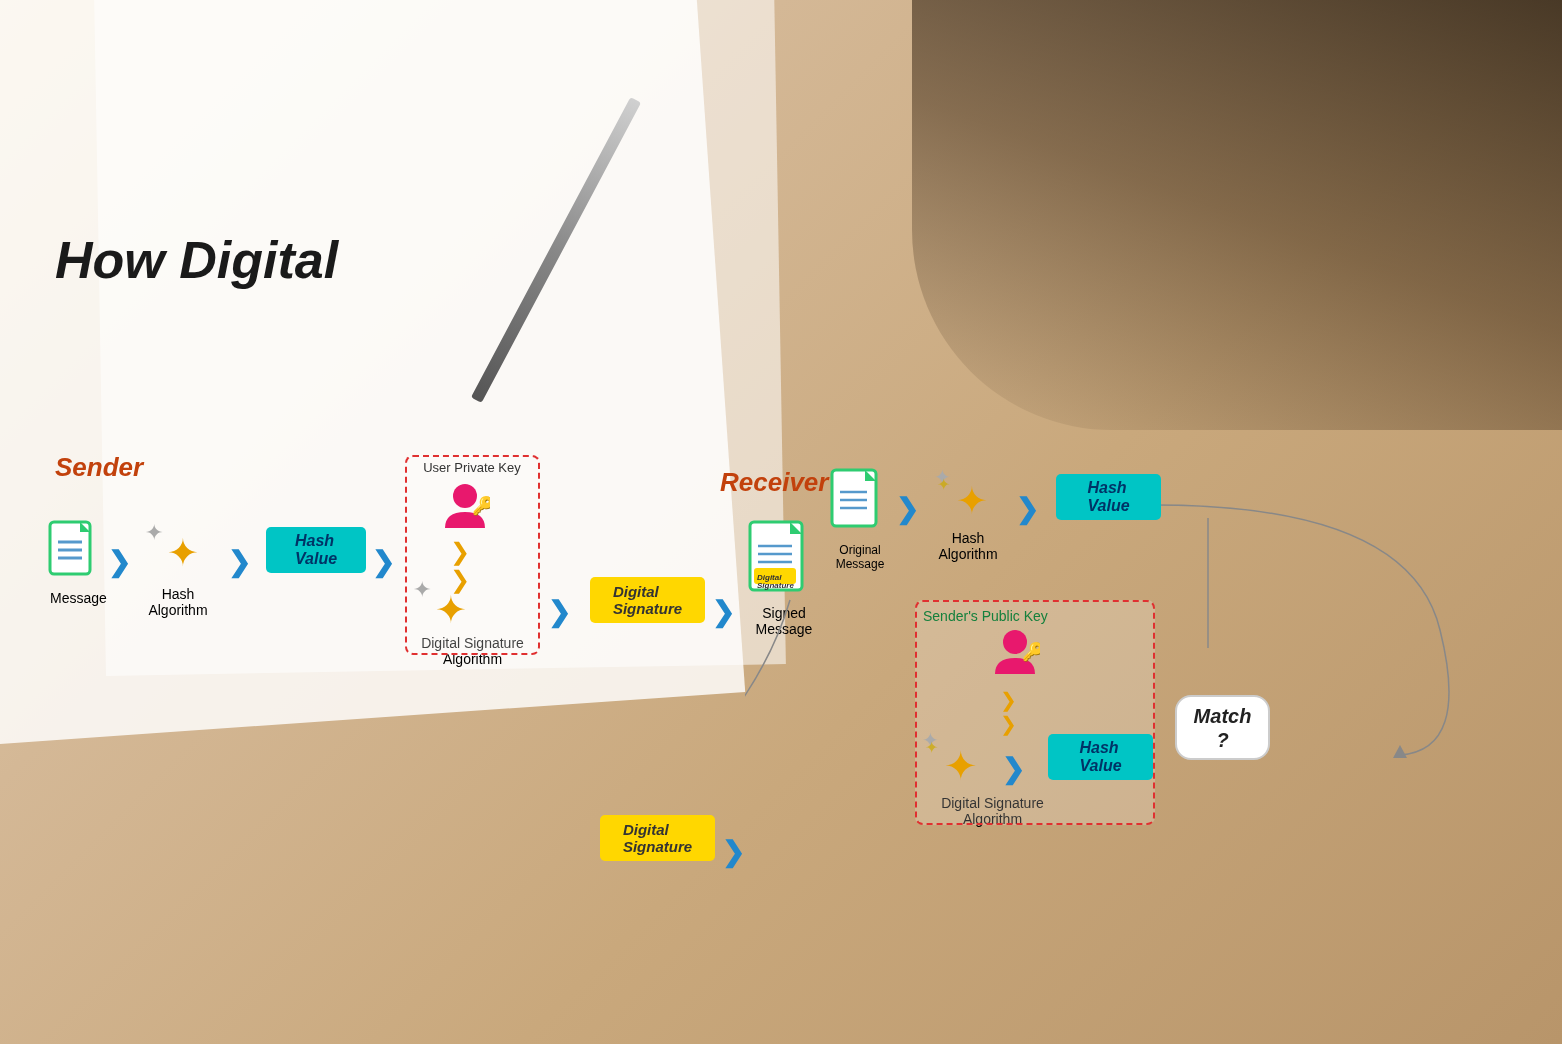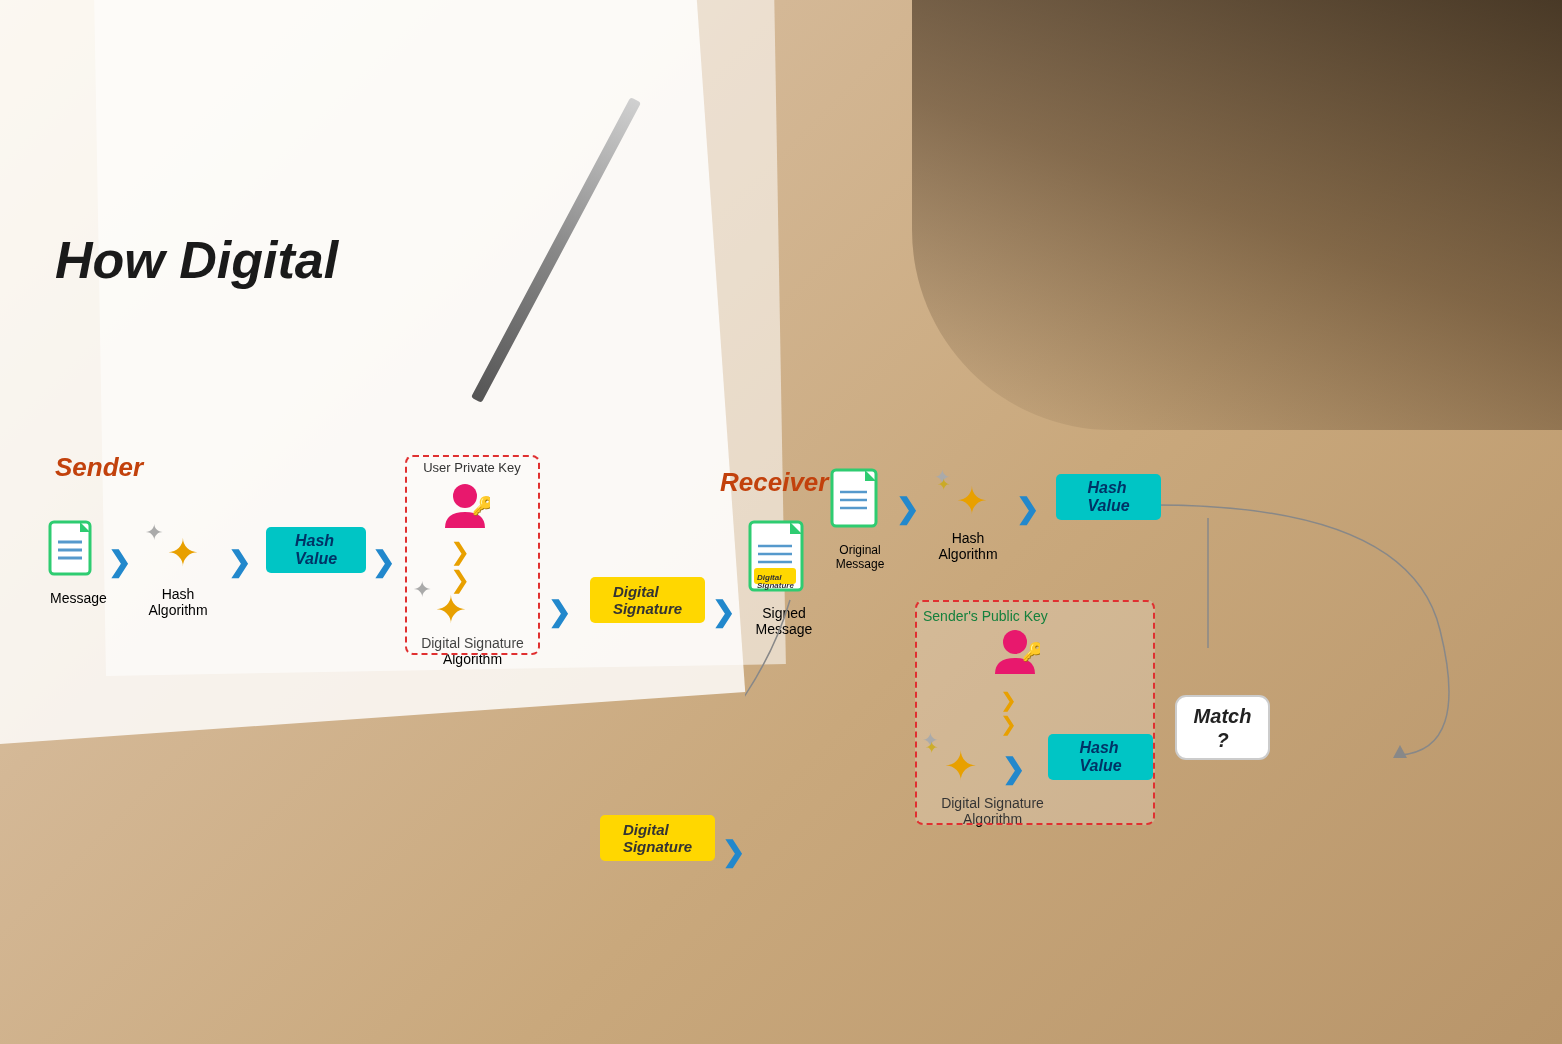--- a/index.html
+++ b/index.html
@@ -215,21 +215,21 @@
     Digital<br>Signature
   </div>
 
   <div style="position:absolute;top:835px;left:722px;font-size:28px;color:#2288cc;font-weight:900;z-index:5;">❯</div>
 
   <svg style="position:absolute;top:540px;left:745px;z-index:4;" width="200" height="310" viewBox="0 0 200 310">
     <path d="M 45 60 Q 10 180 -130 295" stroke="#888" stroke-width="1.5" fill="none"></path>
     <polygon points="-138,290 -124,290 -131,305" fill="#888"></polygon>
   </svg>
 
-  <div style="position:absolute;top:695px;left:1175px;width:95px;height:65px;background:white;border:2px solid #ccc;border-radius:11px;display:flex;align-items:center;justify-content:center;font-weight:700;font-style:italic;font-size:20px;color:#222;z-index:6;text-align:center;line-height:1.2;">
+  <div style="position:absolute;top:695px;left:1175px;width:95px;height:65px;background:white;border:2px solid #ccc;border-radius:16px;display:flex;align-items:center;justify-content:center;font-weight:700;font-style:italic;font-size:20px;color:#222;z-index:6;text-align:center;line-height:1.2;">
     <span>Match<br>?</span>
   </div>
 
   <svg style="position:absolute;top:518px;left:1178px;z-index:4;" width="60" height="250" viewBox="0 0 60 250">
 
     <line x1="30" y1="0" x2="30" y2="30" stroke="#888" stroke-width="1.5"></line>
     <line x1="30" y1="30" x2="30" y2="130" stroke="#888" stroke-width="1.5" stroke-dasharray="0"></line>
 
     <line x1="30" y1="180" x2="30" y2="240" stroke="#888" stroke-width="1.5"></line>
   </svg>

